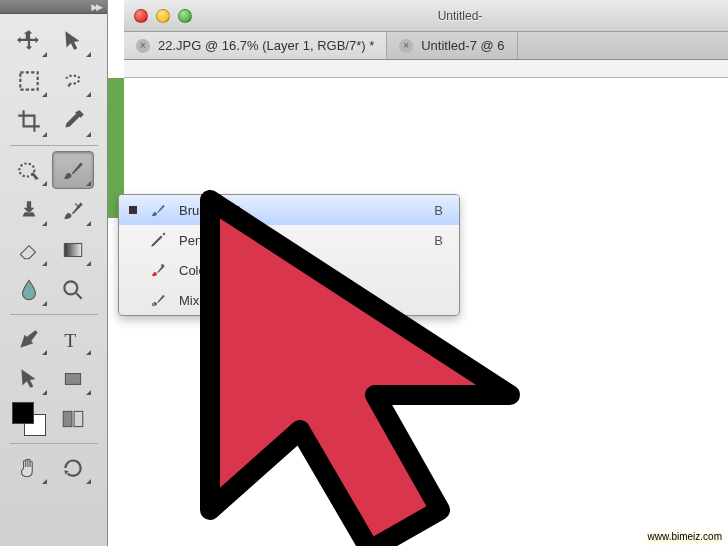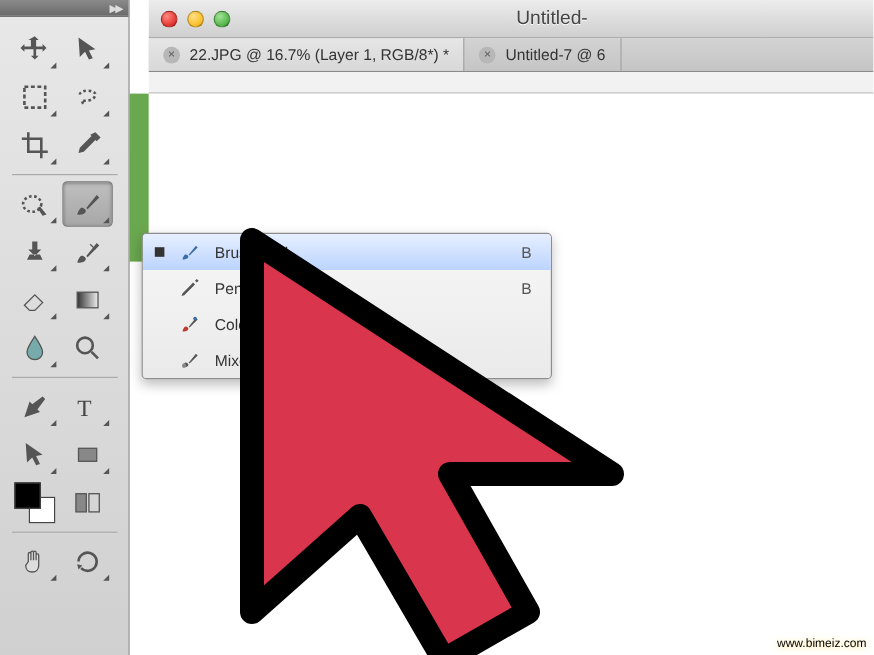--- a/index.html
+++ b/index.html
@@ -20,21 +20,21 @@
 .swatch-f { position: absolute; left: 4px; top: 2px; width: 22px; height: 22px; background: #000; border: 1px solid #444; }
 
 
 .window { position: absolute; left: 124px; top: 0; right: 0; height: 546px; background: #fff; }
 .titlebar { height: 32px; background: linear-gradient(#ececec,#cfcfcf); border-bottom: 1px solid #9c9c9c; display: flex; align-items: center; padding: 0 10px; }
 .traffic { display: flex; gap: 8px; margin-right: 10px; }
 .traffic div { width: 14px; height: 14px; border-radius: 50%; border: 1px solid rgba(0,0,0,.25); }
 .tl-close { background: radial-gradient(circle at 35% 30%, #ff8a80, #e53935 65%, #b71c1c); }
 .tl-min { background: radial-gradient(circle at 35% 30%, #ffe082, #fbc02d 65%, #c49000); }
 .tl-max { background: radial-gradient(circle at 35% 30%, #a5e19a, #57b84c 65%, #2e7d32); }
-.win-title { flex: 1; text-align: center; color: #444; font-size: 16px; text-shadow: 0 1px 0 #fff; }
+.win-title { flex: 1; text-align: center; color: #444; font-size: 12px; text-shadow: 0 1px 0 #fff; }
 .tabbar { height: 28px; background: linear-gradient(#d3d3d3,#c5c5c5); border-bottom: 1px solid #8b8b8b; display: flex; align-items: stretch; }
 .tab { display: flex; align-items: center; padding: 0 12px; gap: 8px; border-right: 1px solid #a5a5a5; color: #333; font-size: 13px; }
 .tab.active { background: linear-gradient(#e6e6e6,#d8d8d8); }
 .tab .x { width: 14px; height: 14px; border-radius: 50%; background: #b7b7b7; color: #5a5a5a; display: flex; align-items: center; justify-content: center; font-size: 10px; line-height: 1; }
 .rulerbar { height: 18px; background: #f2f2f2; border-bottom: 1px solid #b5b5b5; }
 .green-strip { position: absolute; left: -16px; top: 78px; width: 16px; height: 140px; background: #6aa84f; }
 .canvas { position: absolute; left: 0; top: 78px; right: 0; bottom: 0; background: #fff; }
 
 
 .flyout { position: absolute; left: 118px; top: 194px; width: 342px; background: linear-gradient(#f7f7f7,#eaeaea); border: 1px solid #8d8d8d; border-radius: 4px; box-shadow: 0 4px 10px rgba(0,0,0,.25); overflow: hidden; z-index: 5; }
@@ -227,21 +227,21 @@
     <div class="traffic">
       <div class="tl-close"></div>
       <div class="tl-min"></div>
       <div class="tl-max"></div>
     </div>
     <div class="win-title">Untitled-</div>
   </div>
   <div class="tabbar">
     <div class="tab active">
       <span class="x">×</span>
-      <span>22.JPG @ 16.7% (Layer 1, RGB/8*) *</span>
+      <span>22.JPG @ 16.7% (Layer 1, RGB/7*) *</span>
     </div>
     <div class="tab">
       <span class="x">×</span>
       <span>Untitled-7 @ 6</span>
     </div>
   </div>
   <div class="rulerbar"></div>
   <div class="green-strip"></div>
   <div class="canvas"></div>
 </div>

